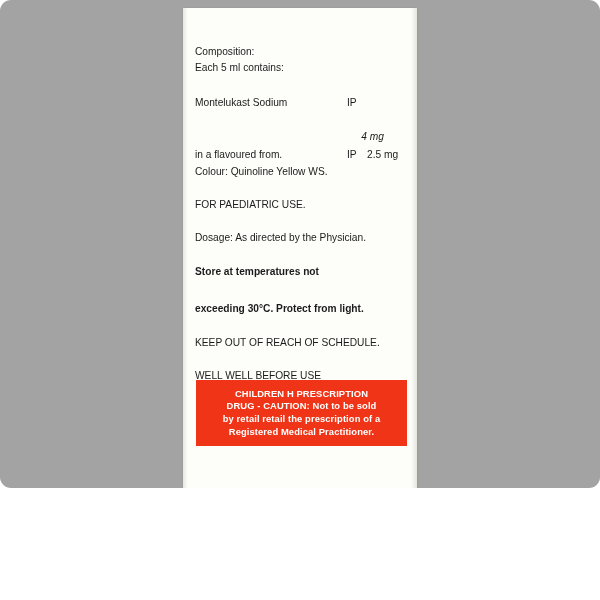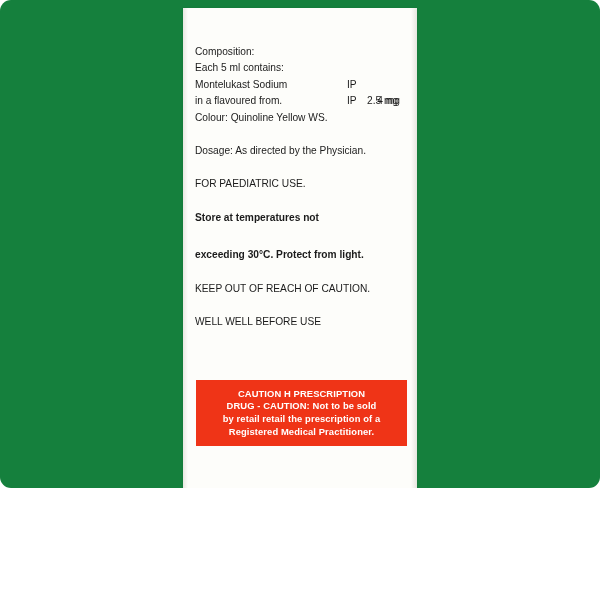--- a/index.html
+++ b/index.html
@@ -8,21 +8,21 @@
     width: 600px;
     height: 600px;
     background: #ffffff;
     font-family: "Liberation Sans", sans-serif;
   }
 
   #stage {
     position: relative;
     width: 600px;
     height: 488px;
-    background: #15803d;
+    background: #a3a3a3;
     overflow: hidden;
     border-radius: 11px;
   }
 
   
   #carton {
     position: absolute;
     left: 183px;
     top: 8px;
     width: 234px;
@@ -66,25 +66,26 @@
   .row {
     display: flex;
     align-items: baseline;
     white-space: nowrap;
   }
   .row .nm { flex: 0 0 auto; }
   .row .ip {
     position: absolute;
     left: 152px;
   }
-  .row-rel { position: relative; }
+  .row-rel { position: relative; margin-top: 18px; }
   .row .amt {
     position: absolute;
-    right: 7px;
+    right: 23px;
     text-align: center;
+    font-style: italic;
   }
   .row .ip2 {
     position: absolute;
     left: 152px;
   }
   .row .amt2 {
     position: absolute;
     left: 172px;
   }
 
@@ -140,35 +141,35 @@
       </div>
 
       <div class="row row-rel">
         <span class="ip2">IP</span>
         <span class="amt2">2.5 mg</span>
       </div>
 
       <div class="line">in a flavoured from.</div>
       <div class="line">Colour: Quinoline Yellow WS.</div>
 
+      <div class="block line">FOR PAEDIATRIC USE.</div>
+
       <div class="block line">Dosage: As directed by the Physician.</div>
-
-      <div class="block line">FOR PAEDIATRIC USE.</div>
 
       <div class="block line bold">Store at temperatures not</div>
       <div class="line bold">exceeding 30°C. Protect from light.</div>
 
-      <div class="block line">KEEP OUT OF REACH OF CAUTION.</div>
+      <div class="block line">KEEP OUT OF REACH OF SCHEDULE.</div>
 
       <div class="block line">WELL WELL BEFORE USE</div>
 
     </div>
 
     <div id="schedule-box">
-      <div class="sline">CAUTION H PRESCRIPTION</div>
+      <div class="sline">CHILDREN H PRESCRIPTION</div>
       <div class="sline">DRUG - CAUTION: Not to be sold</div>
       <div class="sline">by retail retail the prescription of a</div>
       <div class="sline">Registered Medical Practitioner.</div>
     </div>
 
   </div>
 
 </div>
 
 </body></html>

